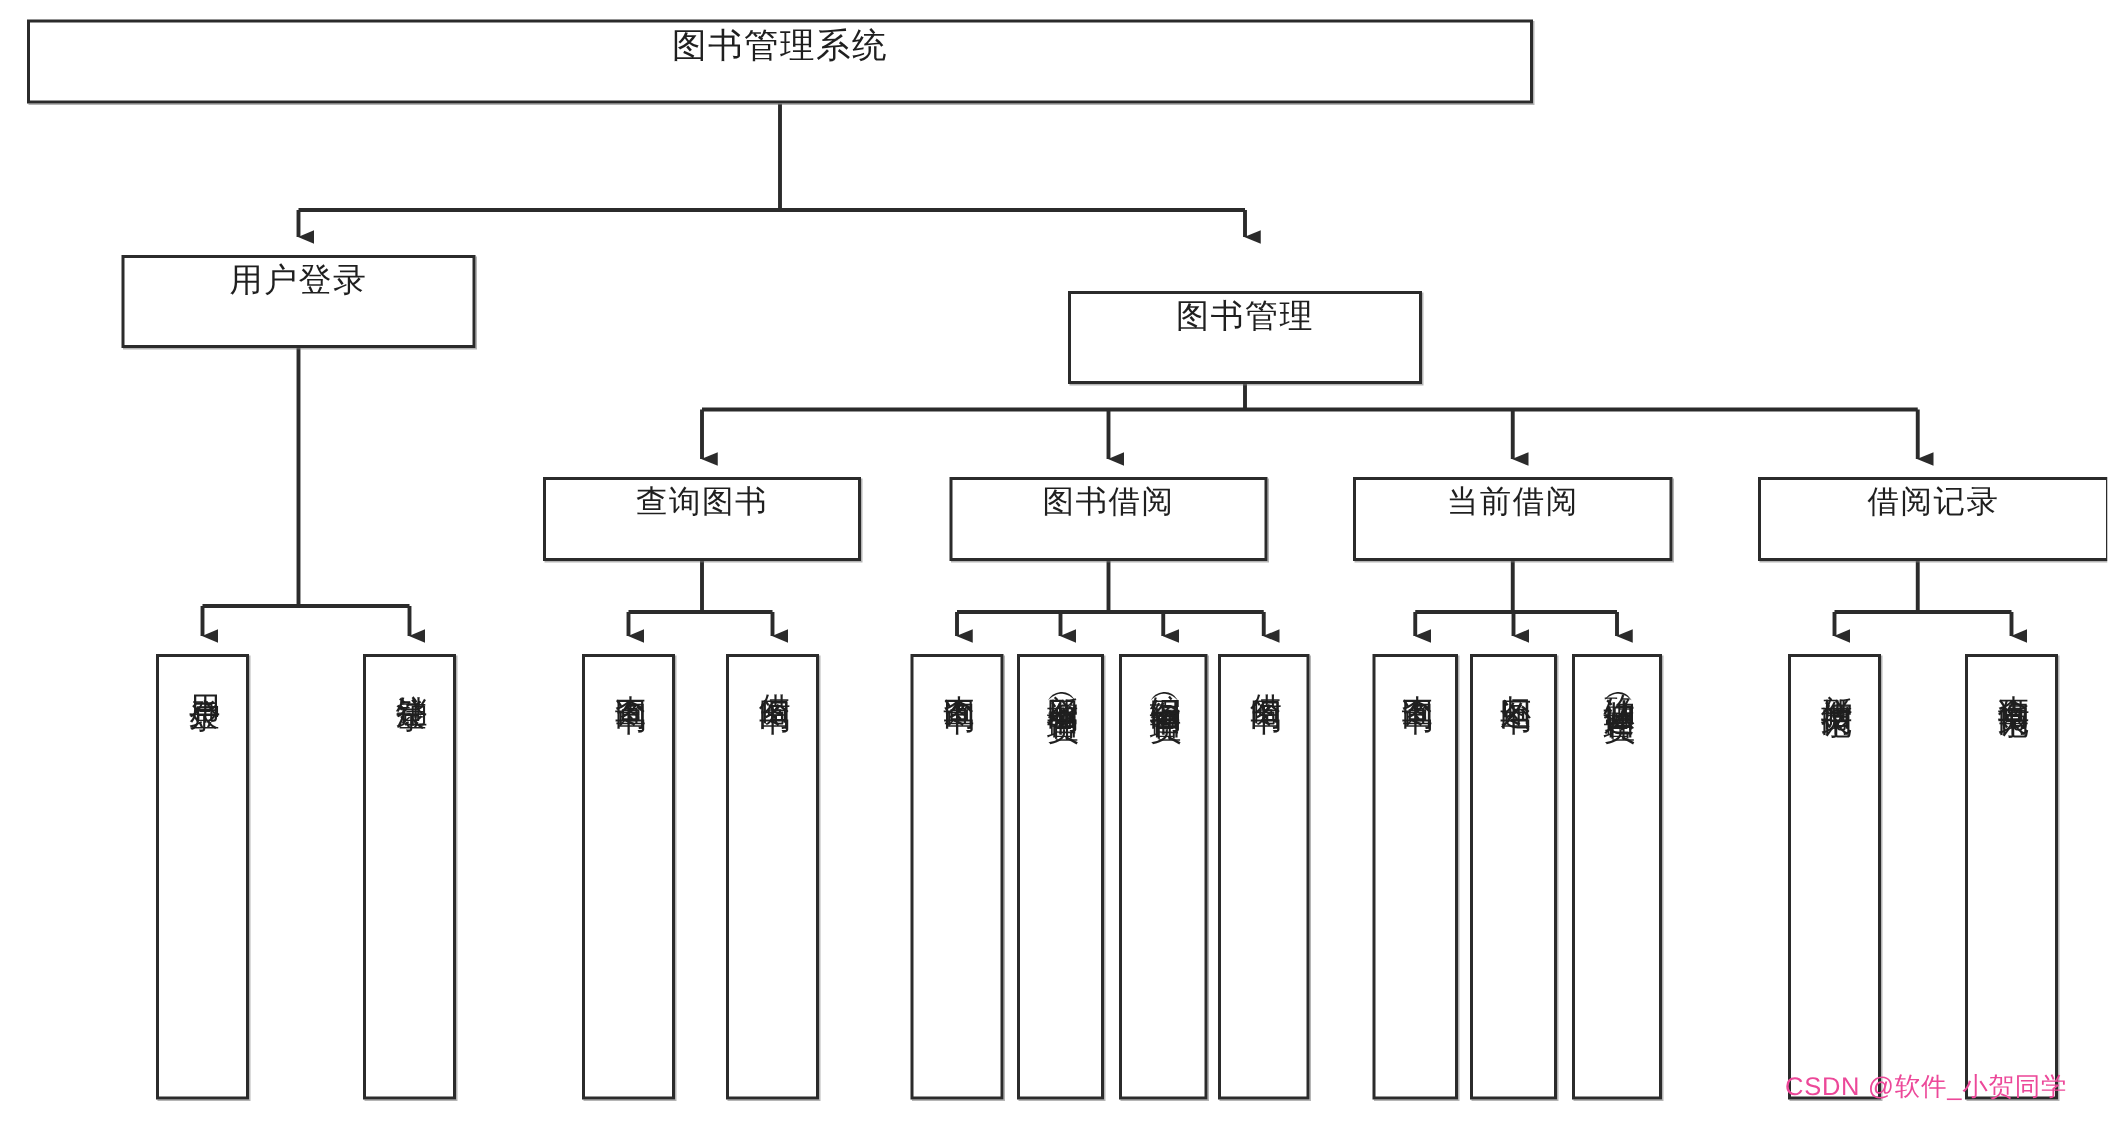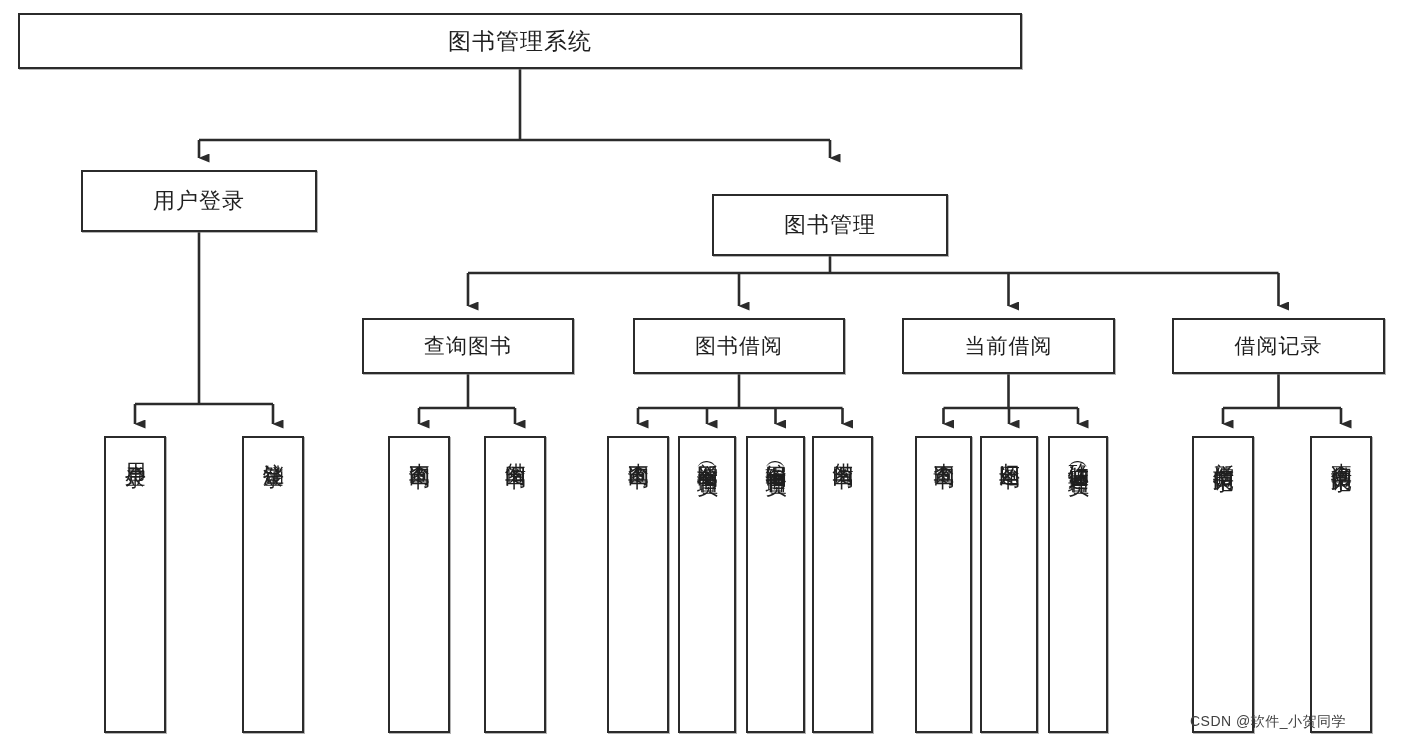--- a/index.html
+++ b/index.html
@@ -25,21 +25,21 @@
     width: 1405px;
     height: 747px;
     pointer-events: none;
   }
   .node {
     position: absolute;
     box-sizing: border-box;
     background: #ffffff;
     border: 2px solid #2b2b2b;
     display: flex;
-    align-items: center;
+    align-items: flex-start;
     justify-content: center;
     box-shadow: 1px 1px 0 rgba(120,120,120,0.55);
     z-index: 2;
   }
   .node-label {
     color: #1f1f1f;
     letter-spacing: 1px;
     white-space: nowrap;
     text-align: center;
   }
@@ -56,22 +56,22 @@
     text-orientation: upright;
     font-size: 21px;
     line-height: 1.28;
     letter-spacing: 2px;
     white-space: normal;
   }
   .watermark {
     position: absolute;
     left: 1190px;
     top: 713px;
-    font-size: 14px;
-    color: #404040;
+    font-size: 17px;
+    color: #ec4899;
     white-space: nowrap;
     z-index: 3;
     letter-spacing: 0.5px;
   }
 </style>
 </head>
 <body>
 
 <div id="diagram-canvas">
 
@@ -131,21 +131,21 @@
 
   <div class="node level3" id="node-l3-0" style="left: 362px; top: 318px; width: 212px; height: 56px;">
     <span class="node-label">查询图书</span>
   </div>
   <div class="node level3" id="node-l3-1" style="left: 633px; top: 318px; width: 212px; height: 56px;">
     <span class="node-label">图书借阅</span>
   </div>
   <div class="node level3" id="node-l3-2" style="left: 902px; top: 318px; width: 213px; height: 56px;">
     <span class="node-label">当前借阅</span>
   </div>
-  <div class="node level3" id="node-l3-3" style="left: 1172px; top: 318px; width: 213px; height: 56px;">
+  <div class="node level3" id="node-l3-3" style="left: 1172px; top: 318px; width: 234px; height: 56px;">
     <span class="node-label">借阅记录</span>
   </div>
 
   <div class="node leaf" id="node-leaf-0" style="left: 104px; top: 436px; width: 62px; height: 297px;">
     <span class="node-label">用户登录</span>
   </div>
   <div class="node leaf" id="node-leaf-1" style="left: 242px; top: 436px; width: 62px; height: 297px;">
     <span class="node-label">注销登录</span>
   </div>
   <div class="node leaf" id="node-leaf-2" style="left: 388px; top: 436px; width: 62px; height: 297px;">

